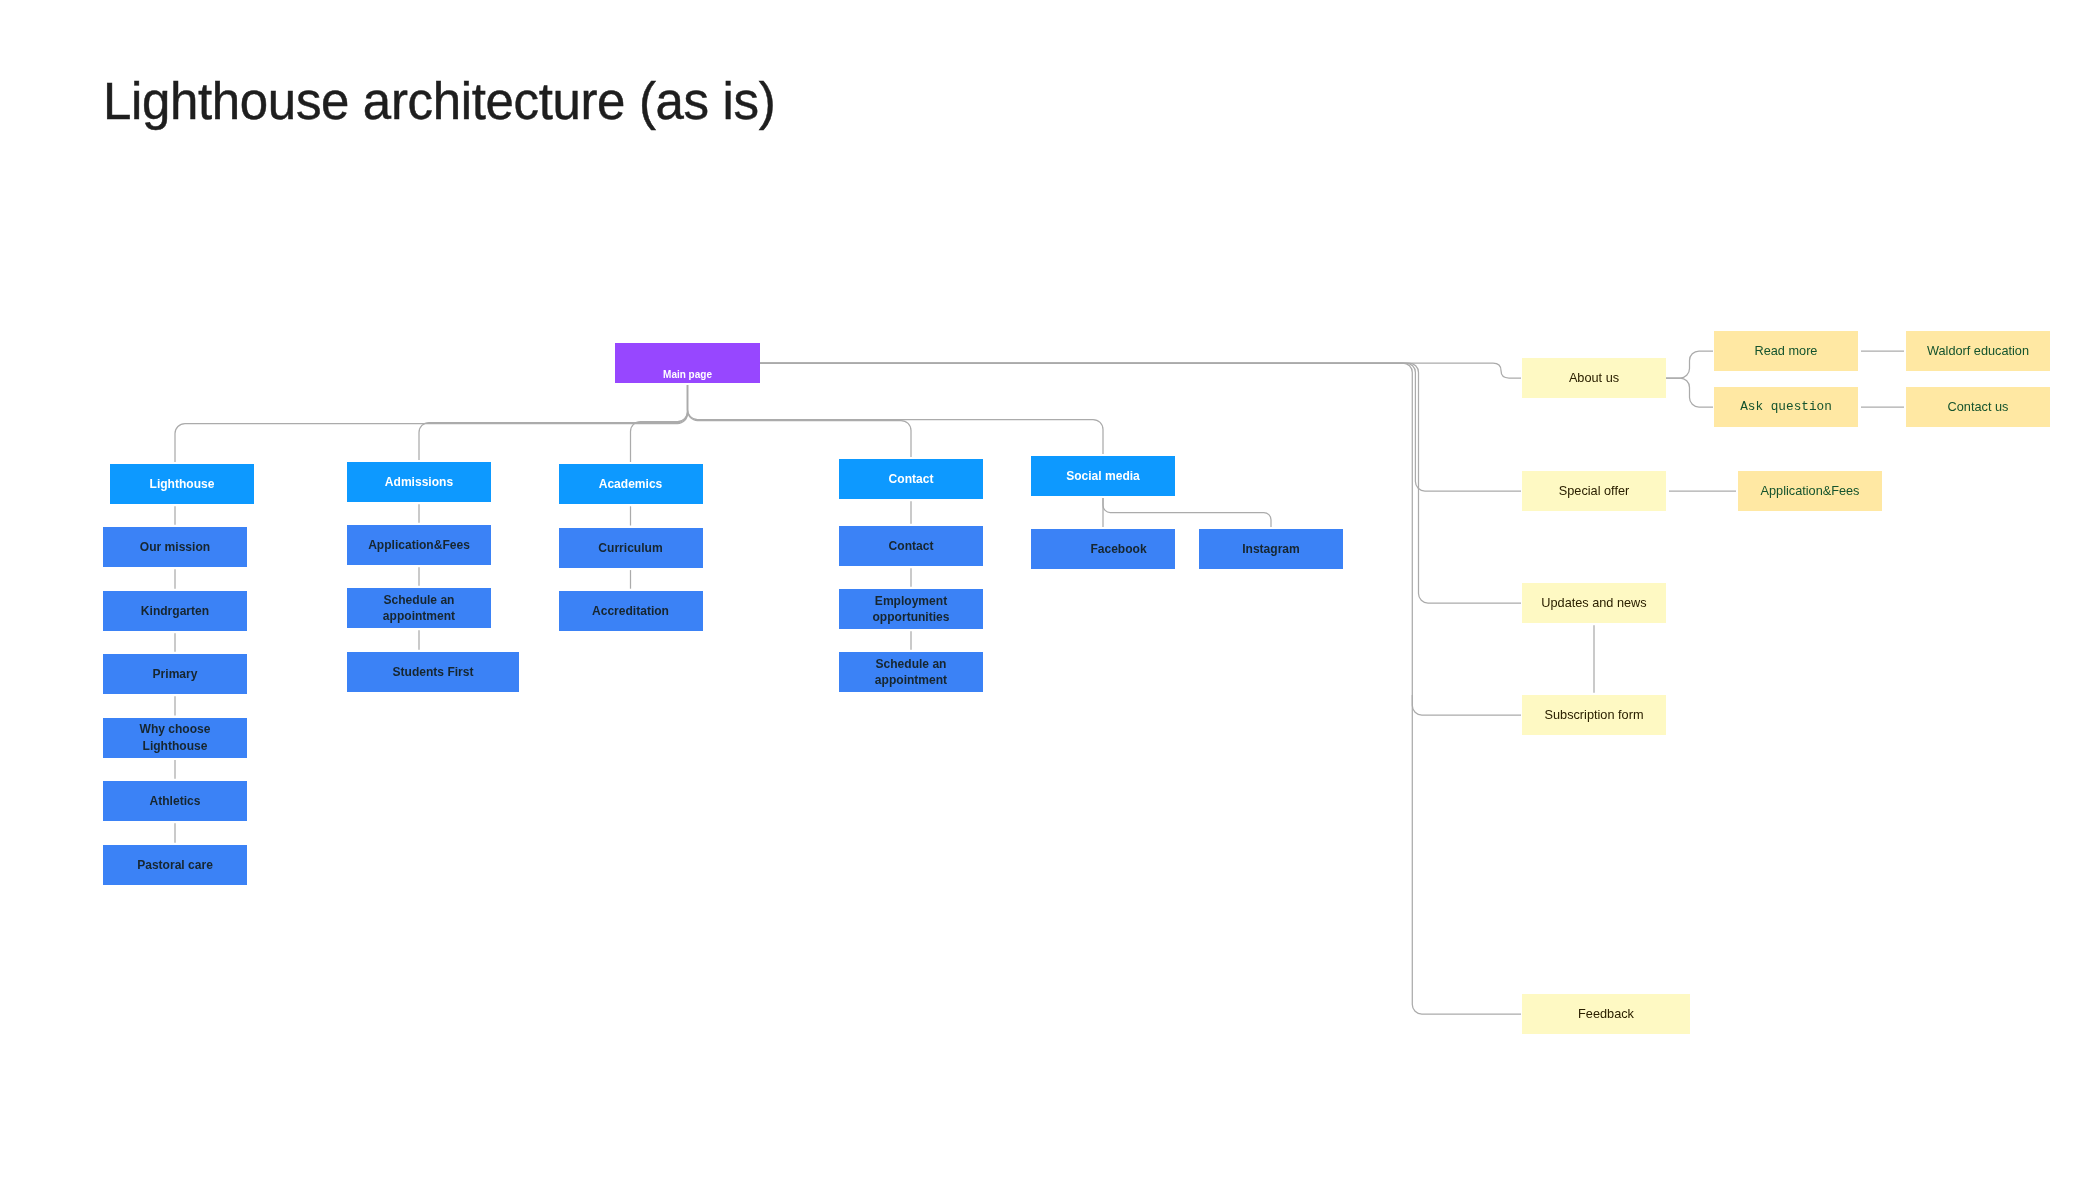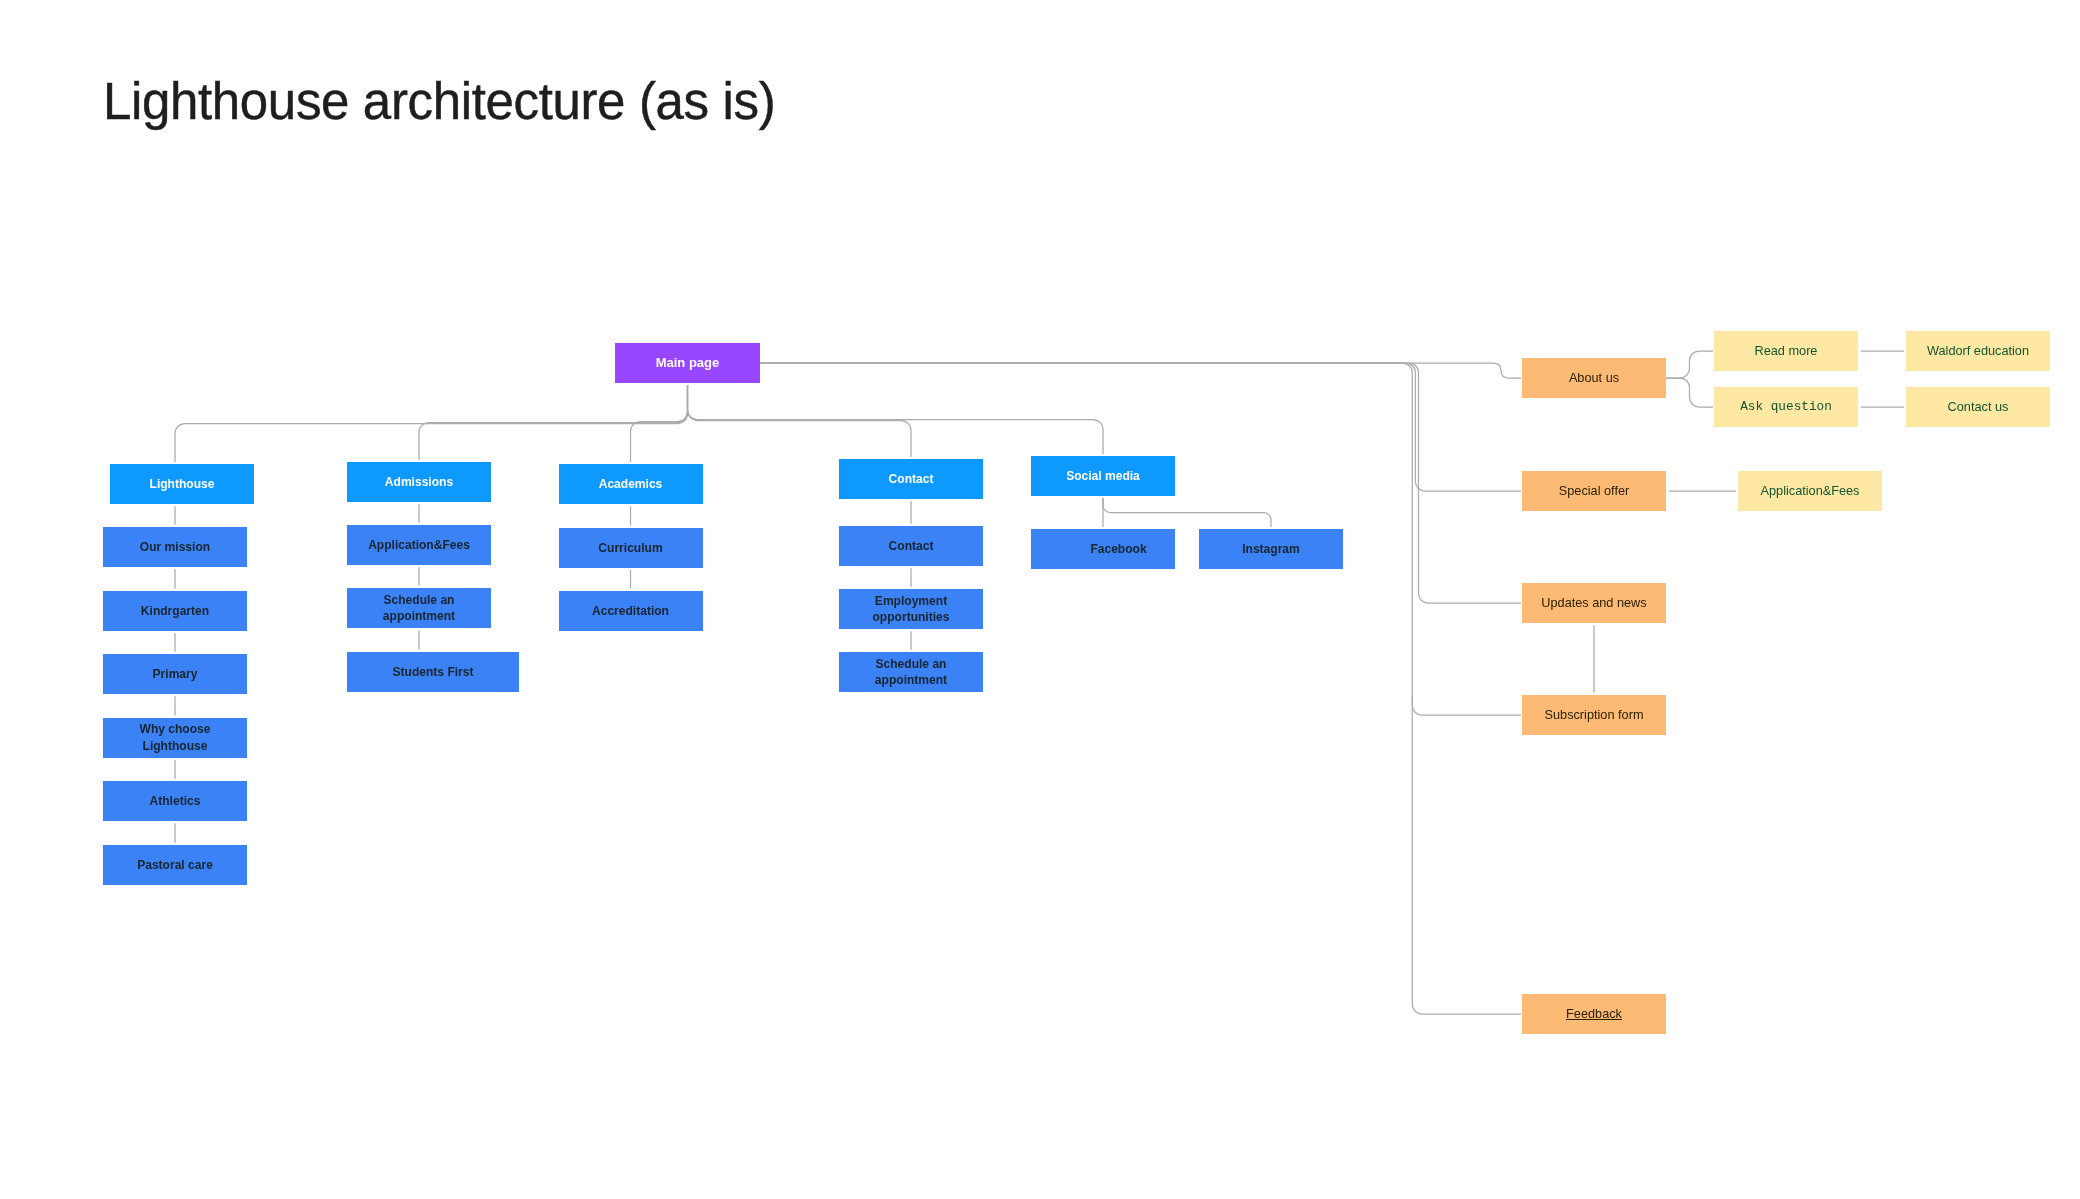--- a/index.html
+++ b/index.html
@@ -9,24 +9,24 @@
        -webkit-font-smoothing:antialiased;}
   #canvas{position:relative;width:2080px;height:1199px;background:#FFFFFF;}
   #page-title{position:absolute;left:103px;top:72px;font-size:51px;line-height:1.18;
               font-weight:400;color:#1E1E1E;letter-spacing:-0.35px;white-space:nowrap;
               -webkit-text-stroke:0.45px #1E1E1E;}
   svg#edges{position:absolute;left:0;top:0;width:2080px;height:1199px;pointer-events:none;}
   svg#edges path{fill:none;stroke:#ABABAB;stroke-width:1.25;}
   .node{position:absolute;width:144px;height:40px;display:flex;align-items:center;
         justify-content:center;text-align:center;box-sizing:border-box;padding:0 5px;}
   .node .lbl{display:block;line-height:16.5px;}
-  .n-root  {background:#9747FF;color:#FFFFFF;font-weight:700;font-size:13px;}
+  .n-root  {background:#9747FF;color:#FFFFFF;font-weight:700;font-size:10px;align-items:flex-end;}
   .n-blue  {background:#0D99FF;color:#FFFFFF;font-weight:700;font-size:12.05px;}
   .n-lblue {background:#3b82f6;color:#17262F;font-weight:700;font-size:12.05px;}
-  .n-yellow{background:#fdba74;color:#2B2000;font-weight:400;font-size:12.72px;}
+  .n-yellow{background:#fef9c3;color:#2B2000;font-weight:400;font-size:12.72px;}
   .n-lyellow{background:#FFE8A3;color:#14532d;font-weight:400;font-size:12.72px;}
 </style>
 </head>
 <body>
 
 <div id="canvas">
   <div id="page-title">Lighthouse architecture (as is)</div>
   <svg id="edges" viewBox="0 0 2080 1199">
       <path d="M175 506.3 L175 524.7"></path>
       <path d="M175 569.3 L175 588.7"></path>
@@ -147,16 +147,16 @@
     </div>
     <div class="node n-lyellow" style="left: 1738px; top: 471px; width: 144px; height: 40px;">
       <span class="lbl">Application&amp;Fees</span>
     </div>
     <div class="node n-yellow" style="left: 1522px; top: 583px; width: 144px; height: 40px;">
       <span class="lbl">Updates and news</span>
     </div>
     <div class="node n-yellow" style="left: 1522px; top: 695px; width: 144px; height: 40px;">
       <span class="lbl">Subscription form</span>
     </div>
-    <div class="node n-yellow" style="left: 1522px; top: 994px; width: 144px; height: 40px; text-decoration: underline;">
+    <div class="node n-yellow" style="left: 1522px; top: 994px; width: 168px; height: 40px;">
       <span class="lbl">Feedback</span>
     </div>
   </div>
 
 </body></html>

